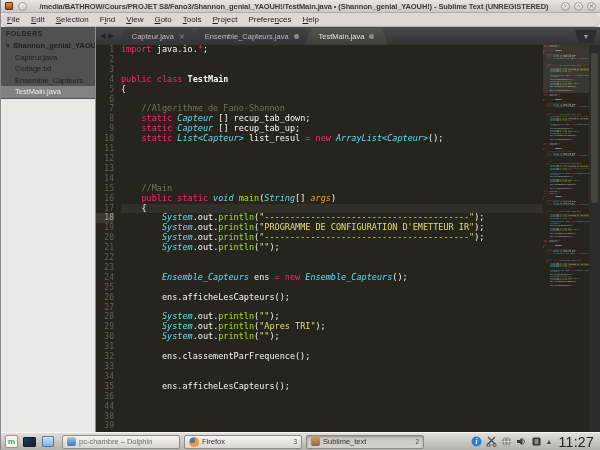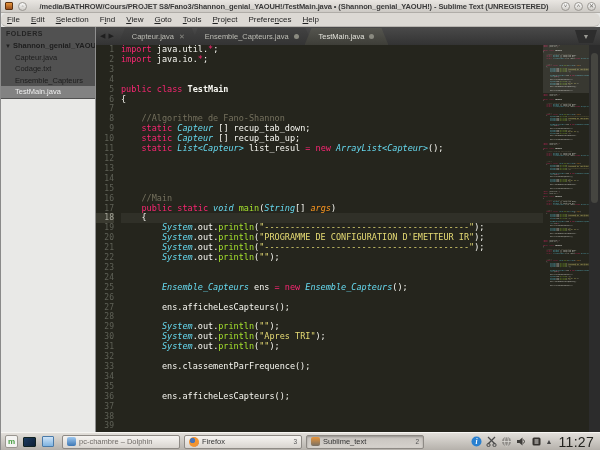--- a/index.html
+++ b/index.html
@@ -179,26 +179,25 @@
             <div>27</div>
             <div>28</div>
             <div>29</div>
             <div>30</div>
             <div>31</div>
             <div>32</div>
             <div>33</div>
             <div>34</div>
             <div>35</div>
             <div>36</div>
-            <div>37</div>
+            <div>44</div>
             <div>38</div>
             <div>39</div>
           </div>
         <div class="code">
-            <div class="code-line"><span class="tk-k">import</span><span class="tk-p"> java.util.</span><span class="tk-k">*</span><span class="tk-p">;</span></div>
             <div class="code-line"><span class="tk-k">import</span><span class="tk-p"> java.io.</span><span class="tk-k">*</span><span class="tk-p">;</span></div>
             <div class="code-line">&nbsp;</div>
             <div class="code-line">&nbsp;</div>
             <div class="code-line"><span class="tk-k">public class</span><span class="tk-w"> TestMain</span></div>
             <div class="code-line"><span class="tk-p">{</span></div>
             <div class="code-line">&nbsp;</div>
             <div class="code-line"><span class="tk-c">    //Algorithme de Fano-Shannon</span></div>
             <div class="code-line"><span class="tk-k">    static</span><span class="tk-t"> Capteur</span><span class="tk-p"> [] recup_tab_down;</span></div>
             <div class="code-line"><span class="tk-k">    static</span><span class="tk-t"> Capteur</span><span class="tk-p"> [] recup_tab_up;</span></div>
             <div class="code-line"><span class="tk-k">    static</span><span class="tk-t"> List&lt;Capteur&gt;</span><span class="tk-p"> list_resul </span><span class="tk-k">=</span><span class="tk-p"> </span><span class="tk-k">new</span><span class="tk-t"> ArrayList&lt;Capteur&gt;</span><span class="tk-p">();</span></div>

